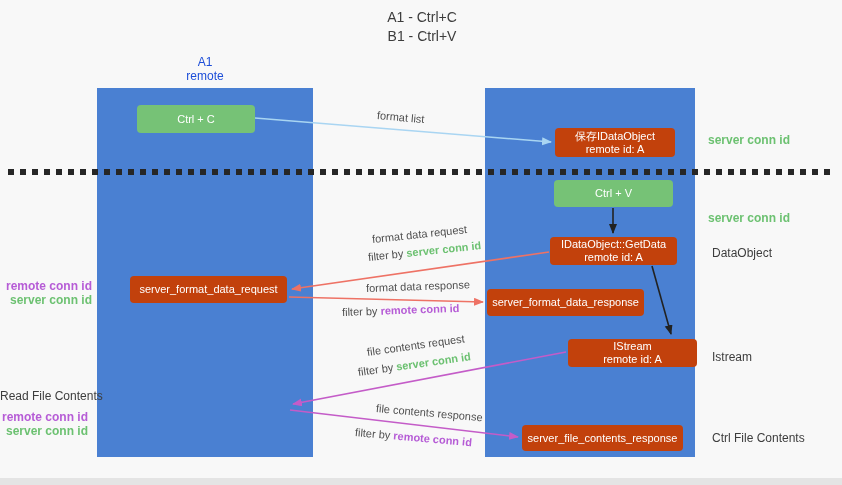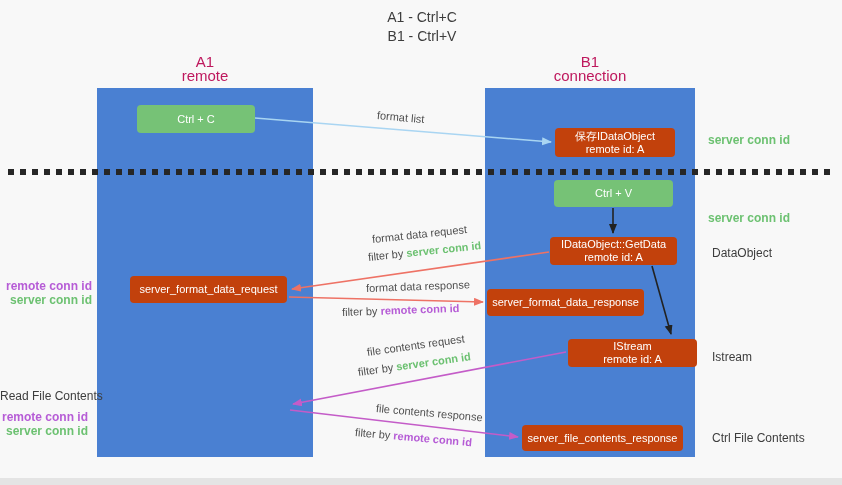--- a/index.html
+++ b/index.html
@@ -4,21 +4,21 @@
 <style>
   html,body{margin:0;padding:0;background:#f8f8f8;}
   .stage{position:relative;width:842px;height:485px;background:#f8f8f8;
          font-family:"Liberation Sans",sans-serif;overflow:hidden;}
   .abs{position:absolute;}
   .title{left:332px;top:8px;width:180px;text-align:center;color:#3d3d3d;
          font-size:14px;line-height:19px;}
   .lane{background:#4a80d2;top:88px;height:369px;}
   .lane-a{left:97px;width:216px;}
   .lane-b{left:485px;width:210px;}
-  .lane-header{top:55px;text-align:center;color:#be185d;font-size:15px;line-height:14px;}
+  .lane-header{top:55px;text-align:center;color:#1d4ed8;font-size:12px;line-height:14px;}
   .dotted{left:8px;top:169px;width:827px;height:6px;
           background:repeating-linear-gradient(90deg,#262626 0 6px,transparent 6px 12px);}
   .node{color:#fff;font-size:11px;text-align:center;border-radius:4px;
         display:flex;flex-direction:column;justify-content:center;line-height:13px;}
   .green{background:#76c276;}
   .orange{background:#c2410c;}
   .edge-label{font-size:11px;color:#4f4f4f;white-space:nowrap;transform-origin:left center;}
   .key-green{color:#6cc171;font-weight:bold;}
   .key-purple{color:#b65cd6;font-weight:bold;}
   .side{font-size:12px;white-space:nowrap;}
@@ -35,24 +35,20 @@
 <div class="stage">
 
   <div class="abs title">
     <div>A1 - Ctrl+C</div>
     <div>B1 - Ctrl+V</div>
   </div>
 
   <div class="abs lane-header" style="left:150px;width:110px;">
     <div>A1</div>
     <div>remote</div>
-  </div>
-  <div class="abs lane-header" style="left:535px;width:110px;">
-    <div>B1</div>
-    <div>connection</div>
   </div>
 
   <div class="abs lane lane-a"></div>
   <div class="abs lane lane-b"></div>
 
   <div class="abs dotted"></div>
 
   <svg class="arrows" width="842" height="485">
     <defs>
       <marker id="m-blue" markerWidth="11" markerHeight="9" refX="9" refY="4" orient="auto" markerUnits="userSpaceOnUse">

